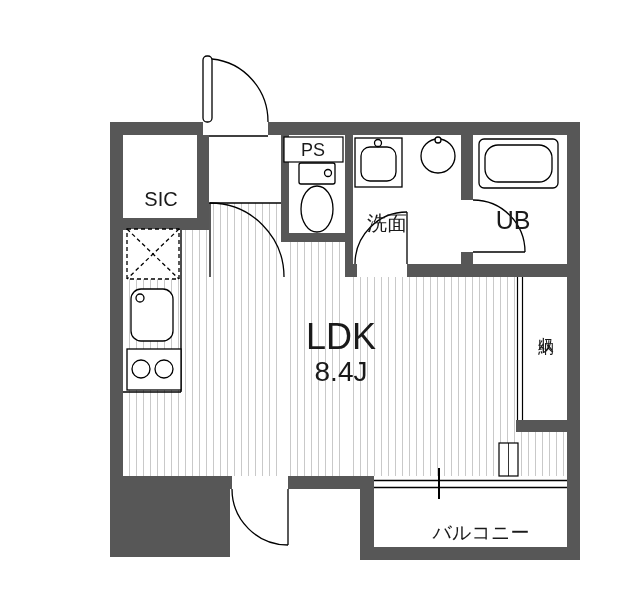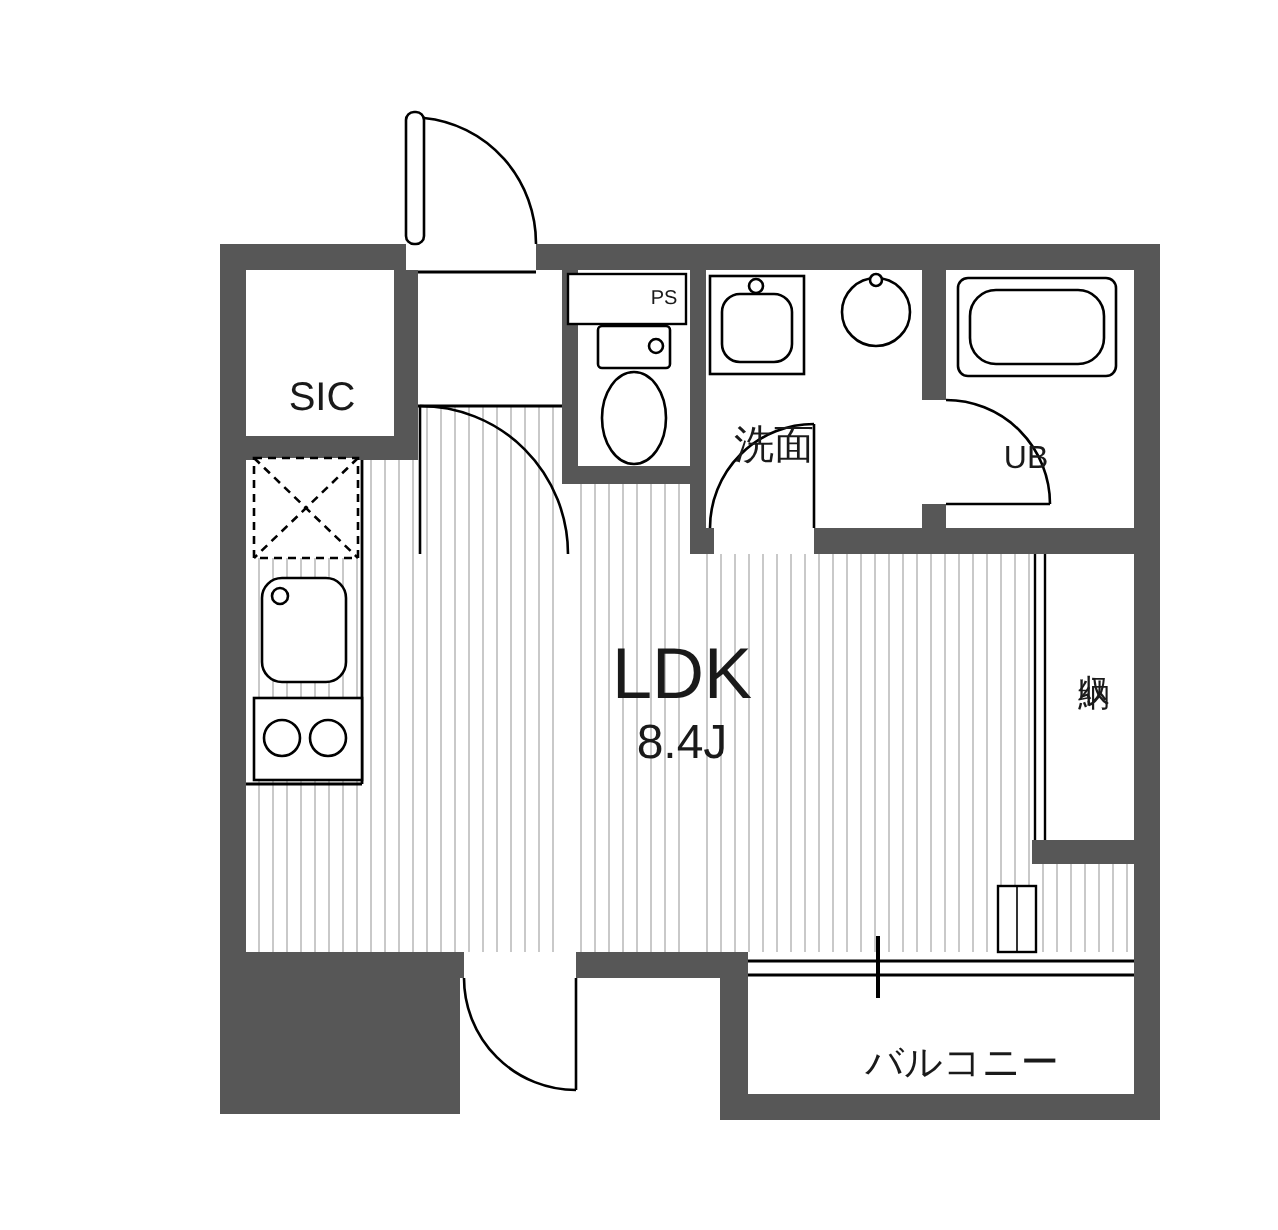--- a/index.html
+++ b/index.html
@@ -126,21 +126,21 @@
       </g>
 
       <g>
         <rect x="499" y="443" width="19" height="33" stroke-width="1.2"></rect>
         <line x1="508.5" y1="443" x2="508.5" y2="476" stroke-width="0.8"></line>
       </g>
     </g>
   </svg>
 
   <div class="label" style="left:161px;top:199px;font-size:20px;">SIC</div>
-  <div class="label" style="left:332px;top:150px;font-size:10px;text-align:right;">PS</div>
+  <div class="label" style="left:313px;top:150px;font-size:18px;text-align:right;">PS</div>
   <div class="label" style="left:387px;top:223px;font-size:20px;">洗面</div>
-  <div class="label" style="left:513px;top:230px;font-size:16px;text-align:right;">UB</div>
+  <div class="label" style="left:513px;top:220px;font-size:25px;text-align:right;">UB</div>
   <div class="label" style="left:341px;top:337px;font-size:36px;">LDK</div>
-  <div class="label" style="left:341px;top:372px;font-size:24px;">8.4J</div>
+  <div class="label" style="left:341px;top:372px;font-size:28px;">8.4J</div>
   <div class="label vert" style="left:546px;top:327px;font-size:16px;">収納</div>
   <div class="label" style="left:481px;top:532px;font-size:19px;text-align:right;">バルコニー</div>
 
 </div>
 
 </body></html>

